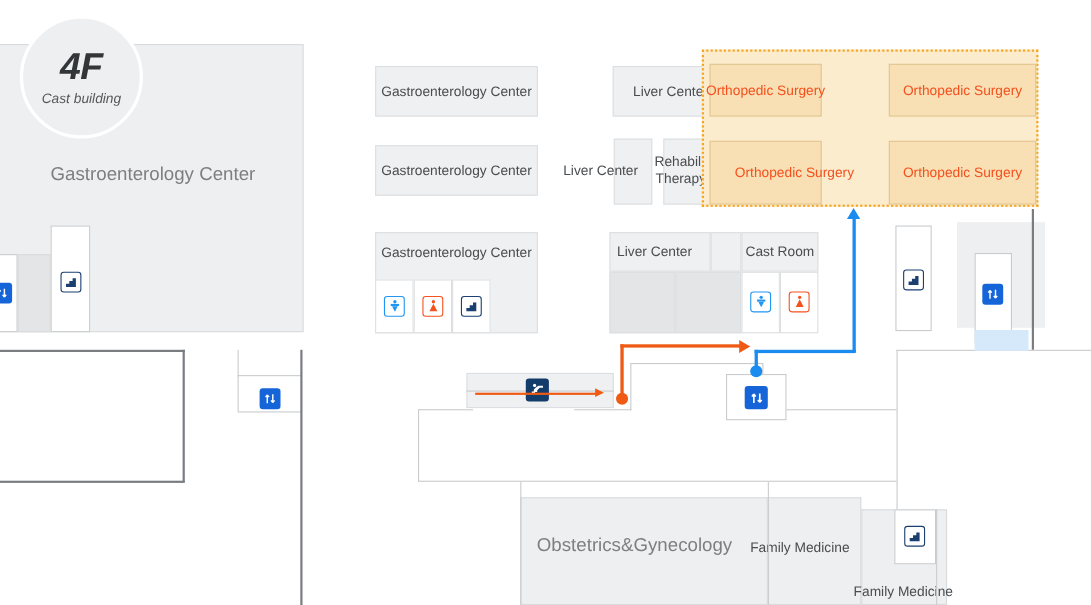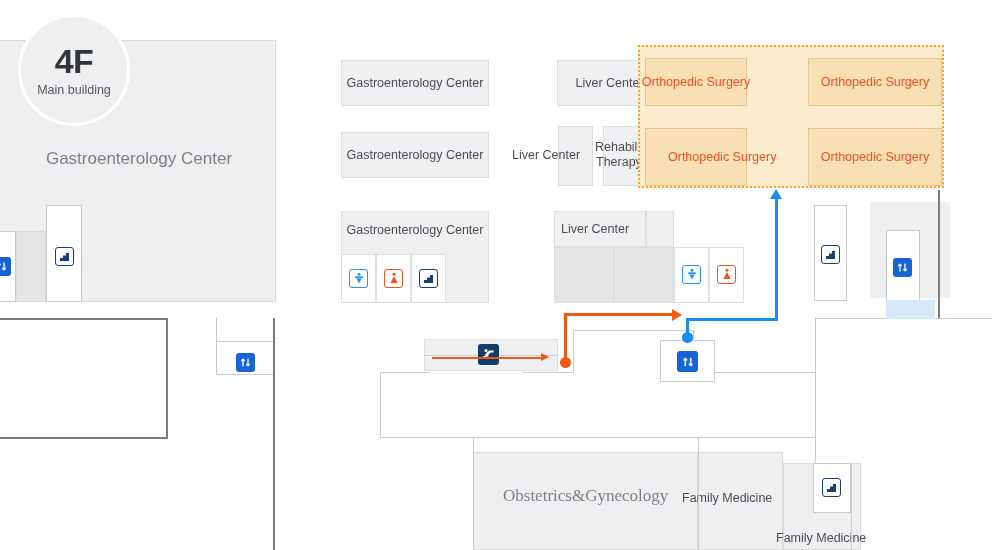--- a/index.html
+++ b/index.html
@@ -102,20 +102,21 @@
     left: 18px; top: 14px;
     width: 112px; height: 112px;
     border-radius: 50%;
     background: #eeeff1;
     border: 3px solid #ffffff;
     display: flex;
     flex-direction: column;
     align-items: center;
     justify-content: center;
     z-index: 20;
+    font-style: italic;
   }
   #floor-badge .fnum {
     font-size: 34px;
     font-weight: bold;
     color: #333638;
     letter-spacing: -0.5px;
     line-height: 1;
   }
   #floor-badge .fsub {
     font-size: 12.5px;
@@ -268,20 +269,23 @@
   <span class="mid-label" style="left:595px; top:140px;">Rehabilitation</span>
   <span class="mid-label" style="left:596px; top:155px;">Therapy room</span>
 
   <div class="room" style="left:554px; top:211px; width:92px; height:36px;">
     <span style="position:absolute; left:6px; top:10px;">Liver Center</span>
   </div>
   <div class="room gray-fill" style="left:554px; top:247px; width:60px; height:56px;"></div>
   <div class="room gray-fill" style="left:614px; top:247px; width:60px; height:56px;"></div>
   <div class="room" style="left:646px; top:211px; width:28px; height:36px;"></div>
 
+  <div class="room" style="left:674px; top:211px; width:70px; height:36px;">
+    <span>Cast Room</span>
+  </div>
   <div class="icon-cell" style="left:674px; top:247px; width:35px; height:56px;"></div>
   <div class="icon-cell" style="left:709px; top:247px; width:35px; height:56px;"></div>
 
   <span class="icon-box ic-restroom-m" style="left:682px; top:265px;">
     <svg width="12" height="13" viewBox="0 0 12 13" aria-hidden="true">
       <circle cx="6" cy="2.3" r="1.5" fill="#2196f3"></circle>
       <rect x="2.2" y="4.3" width="7.6" height="1.9" fill="#2196f3"></rect>
       <path d="M3.4 6.4 L8.6 6.4 L6 11.4 Z" fill="#2196f3"></path>
     </svg>
   </span>
@@ -348,21 +352,21 @@
 
   <div class="slab-plain" style="left:660px; top:340px; width:55px; height:42px;"></div>
   <span class="icon-box ic-elevator" style="left:677px; top:351px; width:21px; height:21px;">
     <svg width="14" height="14" viewBox="0 0 13 13" aria-hidden="true">
       <path d="M4 10.5 L4 3 M4 3 L2.4 5 M4 3 L5.6 5" stroke="#fff" stroke-width="1.4" fill="none"></path>
       <path d="M9 2.5 L9 10 M9 10 L7.4 8 M9 10 L10.6 8" stroke="#fff" stroke-width="1.4" fill="none"></path>
     </svg>
   </span>
 
   <div class="slab" style="left:473px; top:452px; width:225px; height:98px;"></div>
-  <span class="big-label" style="left:503px; top:485px;font-family:Liberation Serif, serif;">Obstetrics&amp;Gynecology</span>
+  <span class="big-label" style="left:488px; top:485px;">Obstetrics&amp;Gynecology</span>
 
   <div class="slab" style="left:698px; top:452px; width:85px; height:98px;"></div>
   <span class="mid-label" style="left:682px; top:491px;">Family Medicine</span>
 
   <div class="slab" style="left:783px; top:463px; width:78px; height:87px;"></div>
   <span class="mid-label" style="left:776px; top:531px;">Family Medicine</span>
 
   <div class="slab-plain" style="left:813px; top:463px; width:38px; height:50px;"></div>
   <span class="icon-box ic-stairs" style="left:822px; top:478px;">
     <svg width="13" height="13" viewBox="0 0 13 13" aria-hidden="true">
@@ -383,16 +387,16 @@
   <span class="arrowhead ah-right-o" style="left:672px; top:308.6px;"></span>
 
   <span class="dot dot-b" style="left:682px; top:332px;"></span>
   <div class="route route-b" style="left:685.8px; top:318px; width:3.2px; height:20px;"></div>
   <div class="route route-b" style="left:685.8px; top:318px; width:92px; height:3.2px;"></div>
   <div class="route route-b" style="left:774.6px; top:198px; width:3.2px; height:122px;"></div>
   <span class="arrowhead ah-up-b" style="left:770.2px; top:189px;"></span>
 
   <div id="floor-badge">
     <span class="fnum">4F</span>
-    <span class="fsub">Main building</span>
+    <span class="fsub">Cast building</span>
   </div>
 
 </div>
 
 </body></html>

